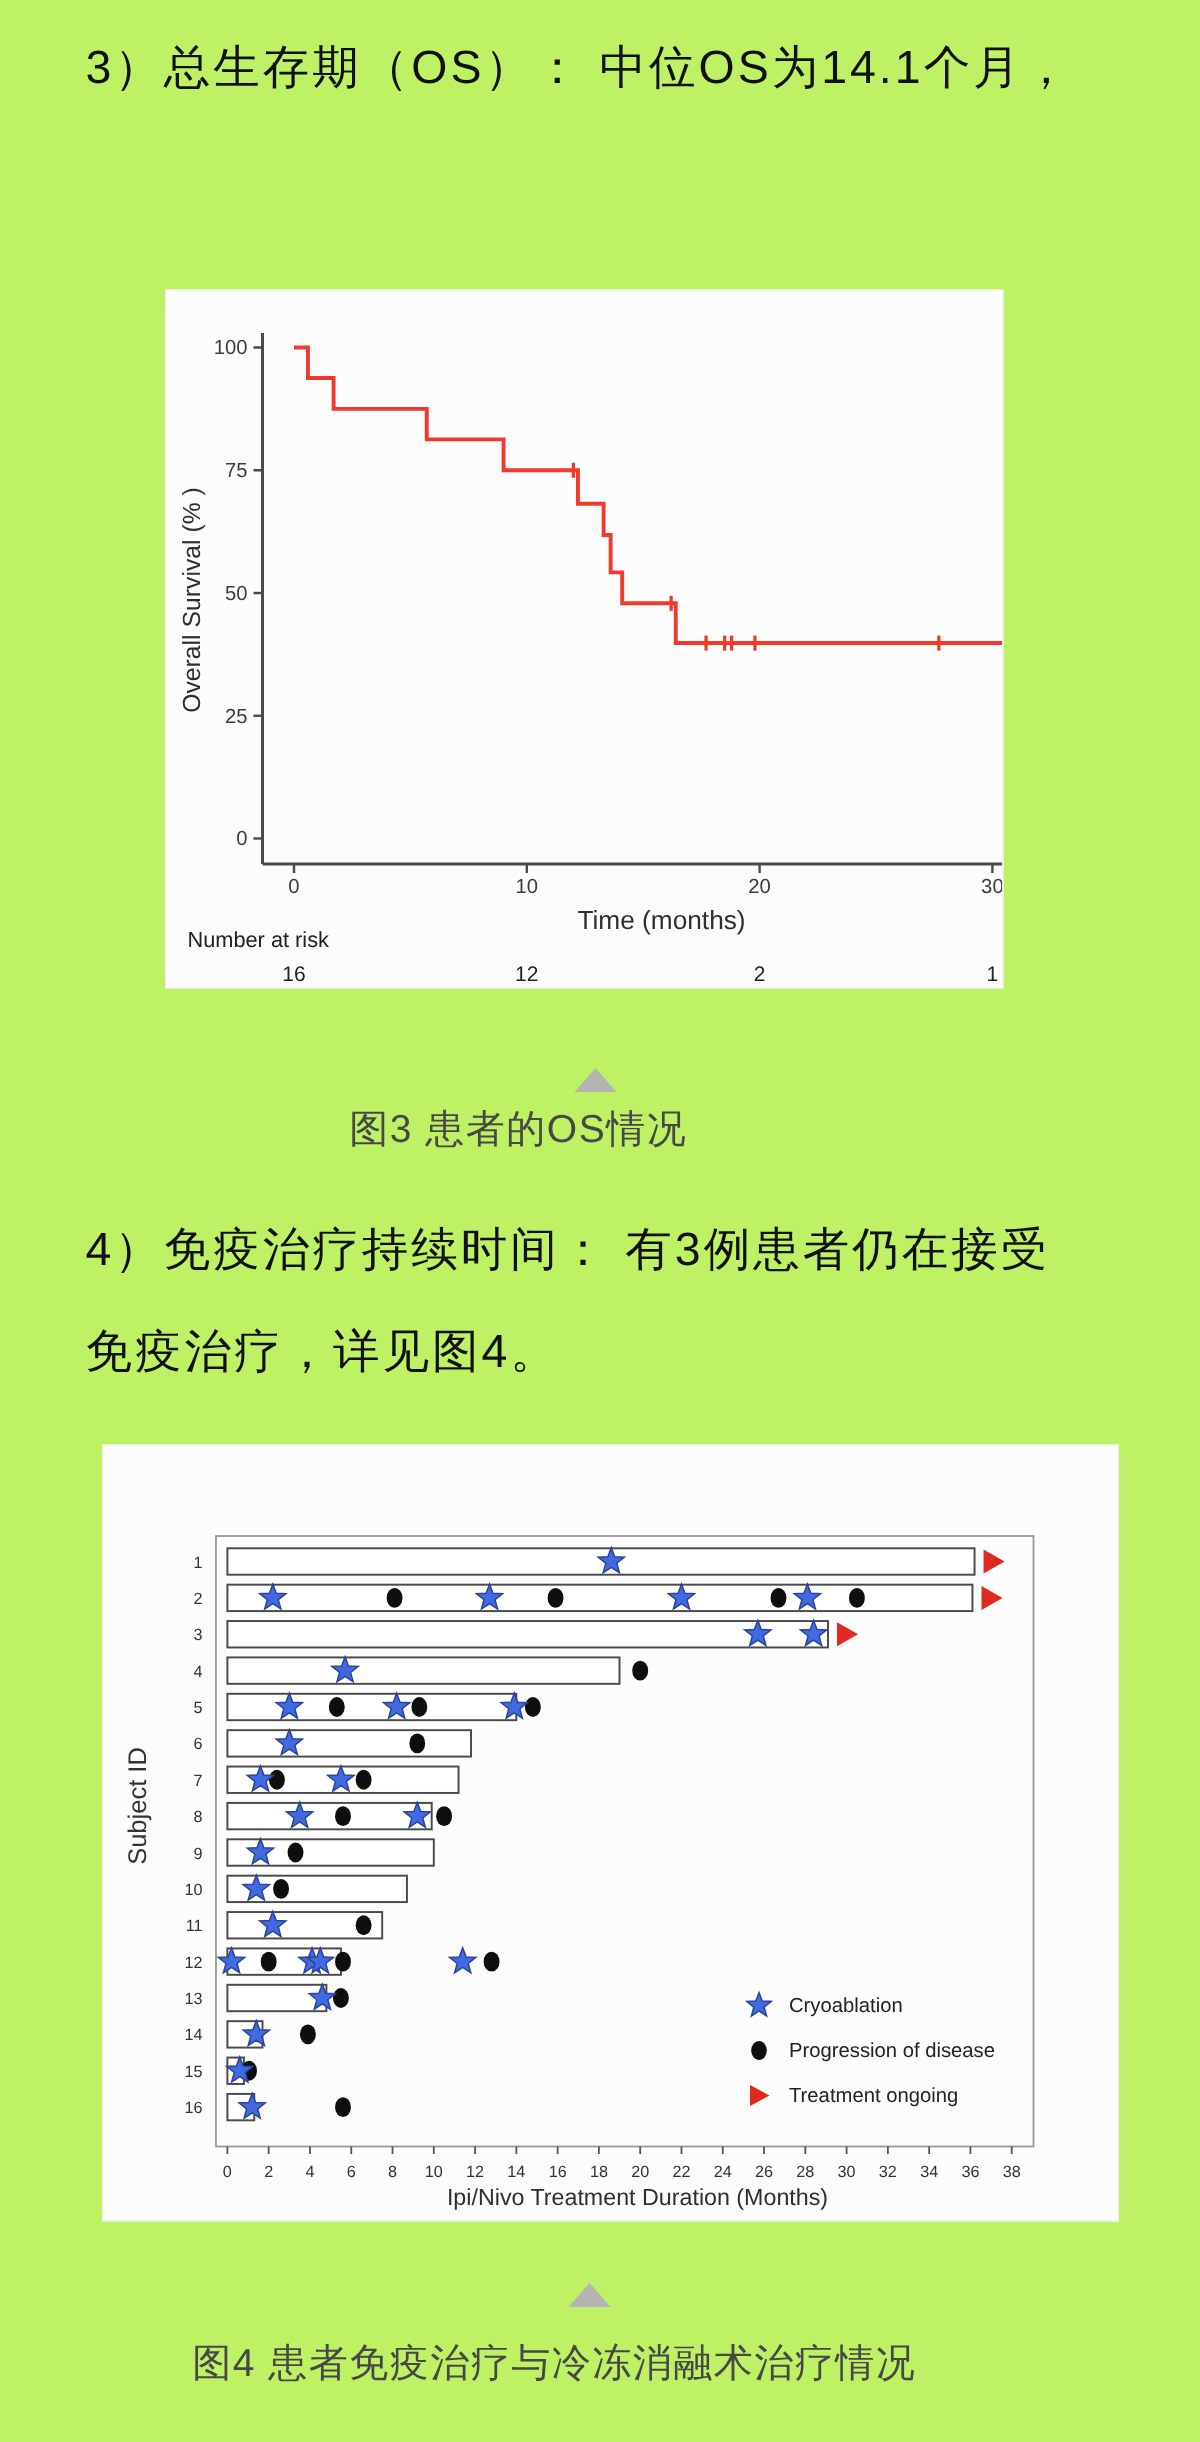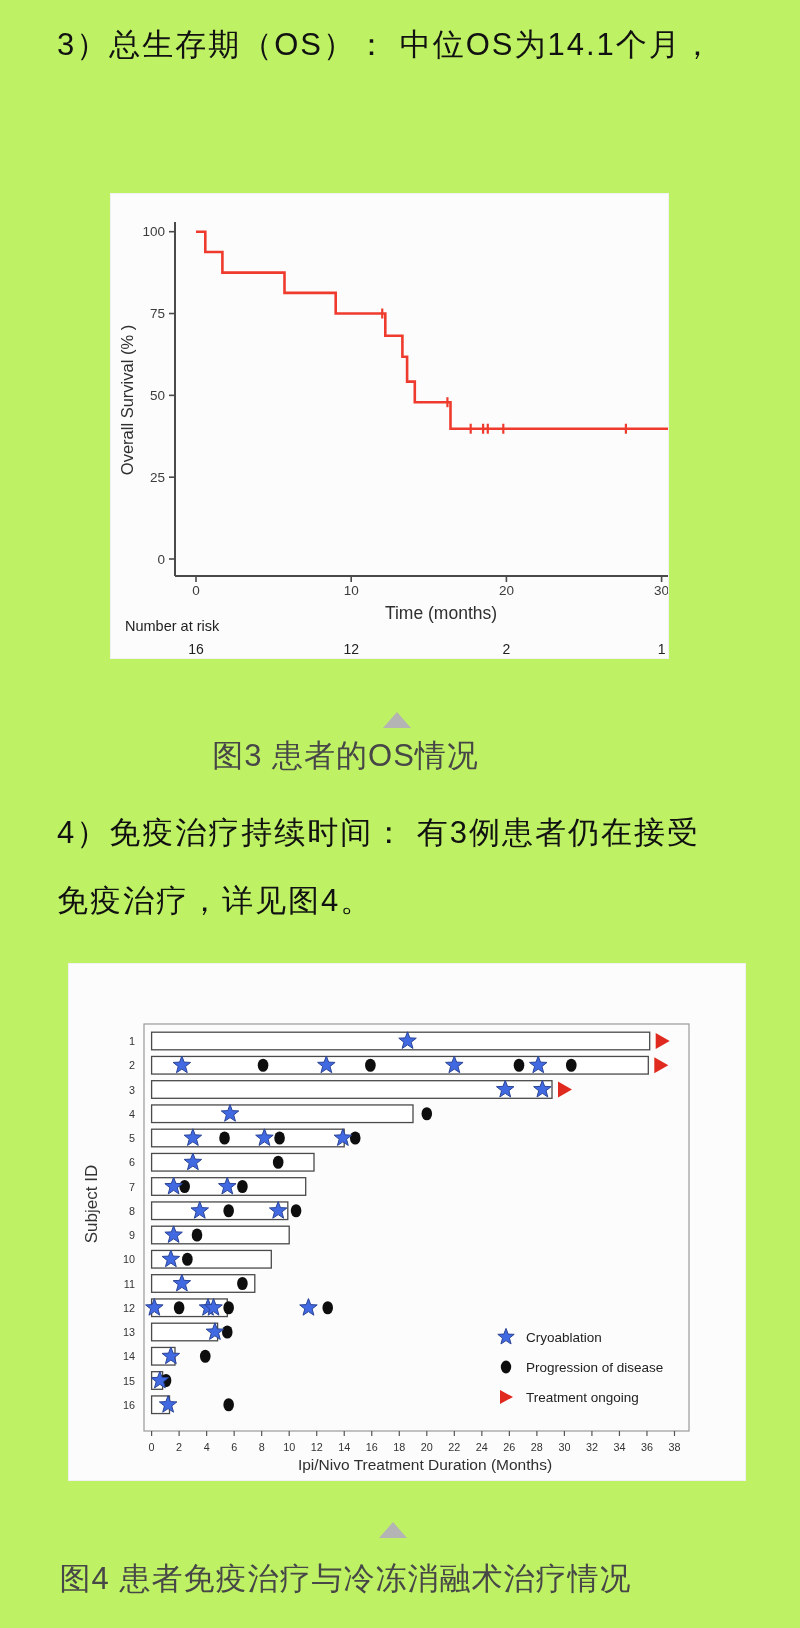--- a/index.html
+++ b/index.html
@@ -1,21 +1,21 @@
 <!DOCTYPE html>
 <html><head>
 <meta charset="utf-8">
 <style>
   html,body{margin:0;padding:0;background:#ffffff;}
   .page{position:relative;width:800px;height:1628px;background:#bef264;overflow:hidden;
         font-family:"Liberation Sans","DejaVu Sans",sans-serif;}
   .para{position:absolute;left:57px;font-size:31px;letter-spacing:2px;color:#111111;
         white-space:nowrap;font-family:"Liberation Sans","DejaVu Sans",sans-serif;}
   .figure{position:absolute;background:#fcfcfc;border:1px solid #f1f1f1;}
-  .caption{position:absolute;left:0;width:691px;text-align:center;font-size:31px;
+  .caption{position:absolute;left:0;width:691px;text-align:center;font-size:26px;
            color:#474747;letter-spacing:1px;}
   .collapse-tri{position:absolute;width:0;height:0;border-left:14px solid transparent;
                 border-right:14px solid transparent;border-bottom:16px solid #b4b4b4;cursor:pointer;}
   svg{display:block;}
 </style>
 </head>
 <body>
 
 <div class="page">
 
@@ -218,15 +218,15 @@
           <ellipse cx="437" cy="403" rx="5.2" ry="6.4" fill="#0e0e0e"></ellipse>
           <text x="457" y="407.5" font-size="13.5" fill="#222222" text-anchor="start" font-family="&quot;Liberation Sans&quot;,&quot;DejaVu Sans&quot;,sans-serif">Progression of disease</text>
           <polygon points="431,426 431,440 444,433" fill="#e02a1f"></polygon>
           <text x="457" y="437.5" font-size="13.5" fill="#222222" text-anchor="start" font-family="&quot;Liberation Sans&quot;,&quot;DejaVu Sans&quot;,sans-serif">Treatment ongoing</text>
         </g>
       </svg>
   </div>
 
   <div class="collapse-tri" style="left:379px;top:1522px;"></div>
 
-  <div class="caption" style="top:1558px;">图4 患者免疫治疗与冷冻消融术治疗情况</div>
+  <div class="caption" style="top:1558px;padding-left:24px;">图4 患者免疫治疗与冷冻消融术治疗情况</div>
 
 </div>
 
 </body></html>

